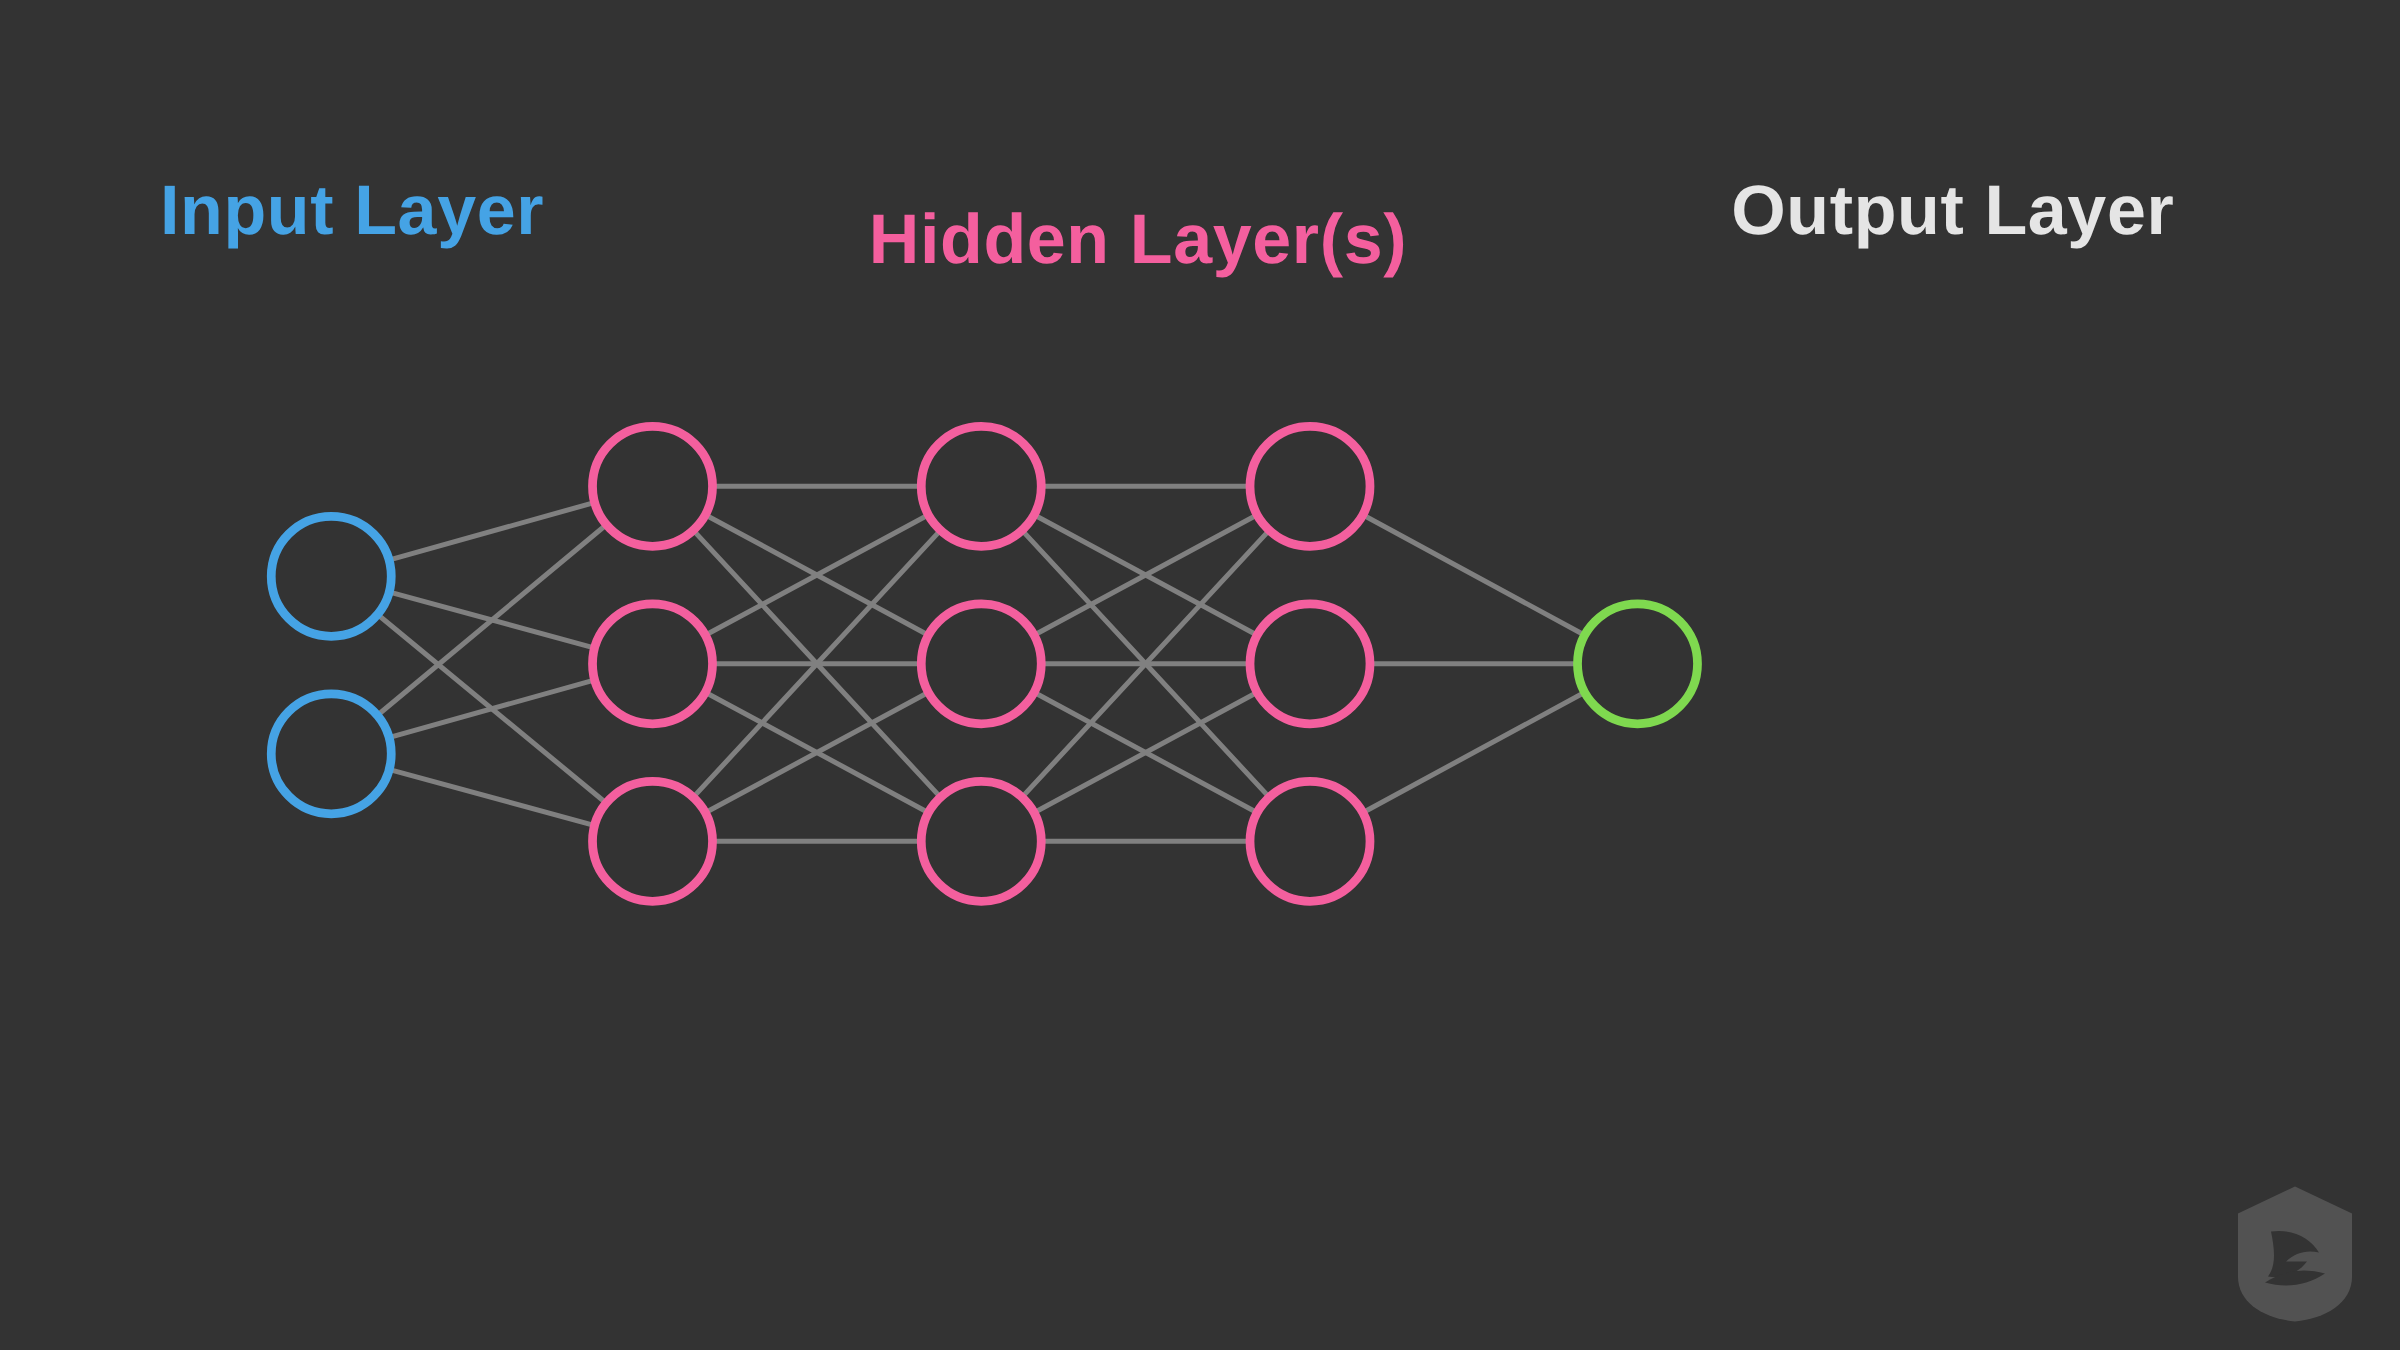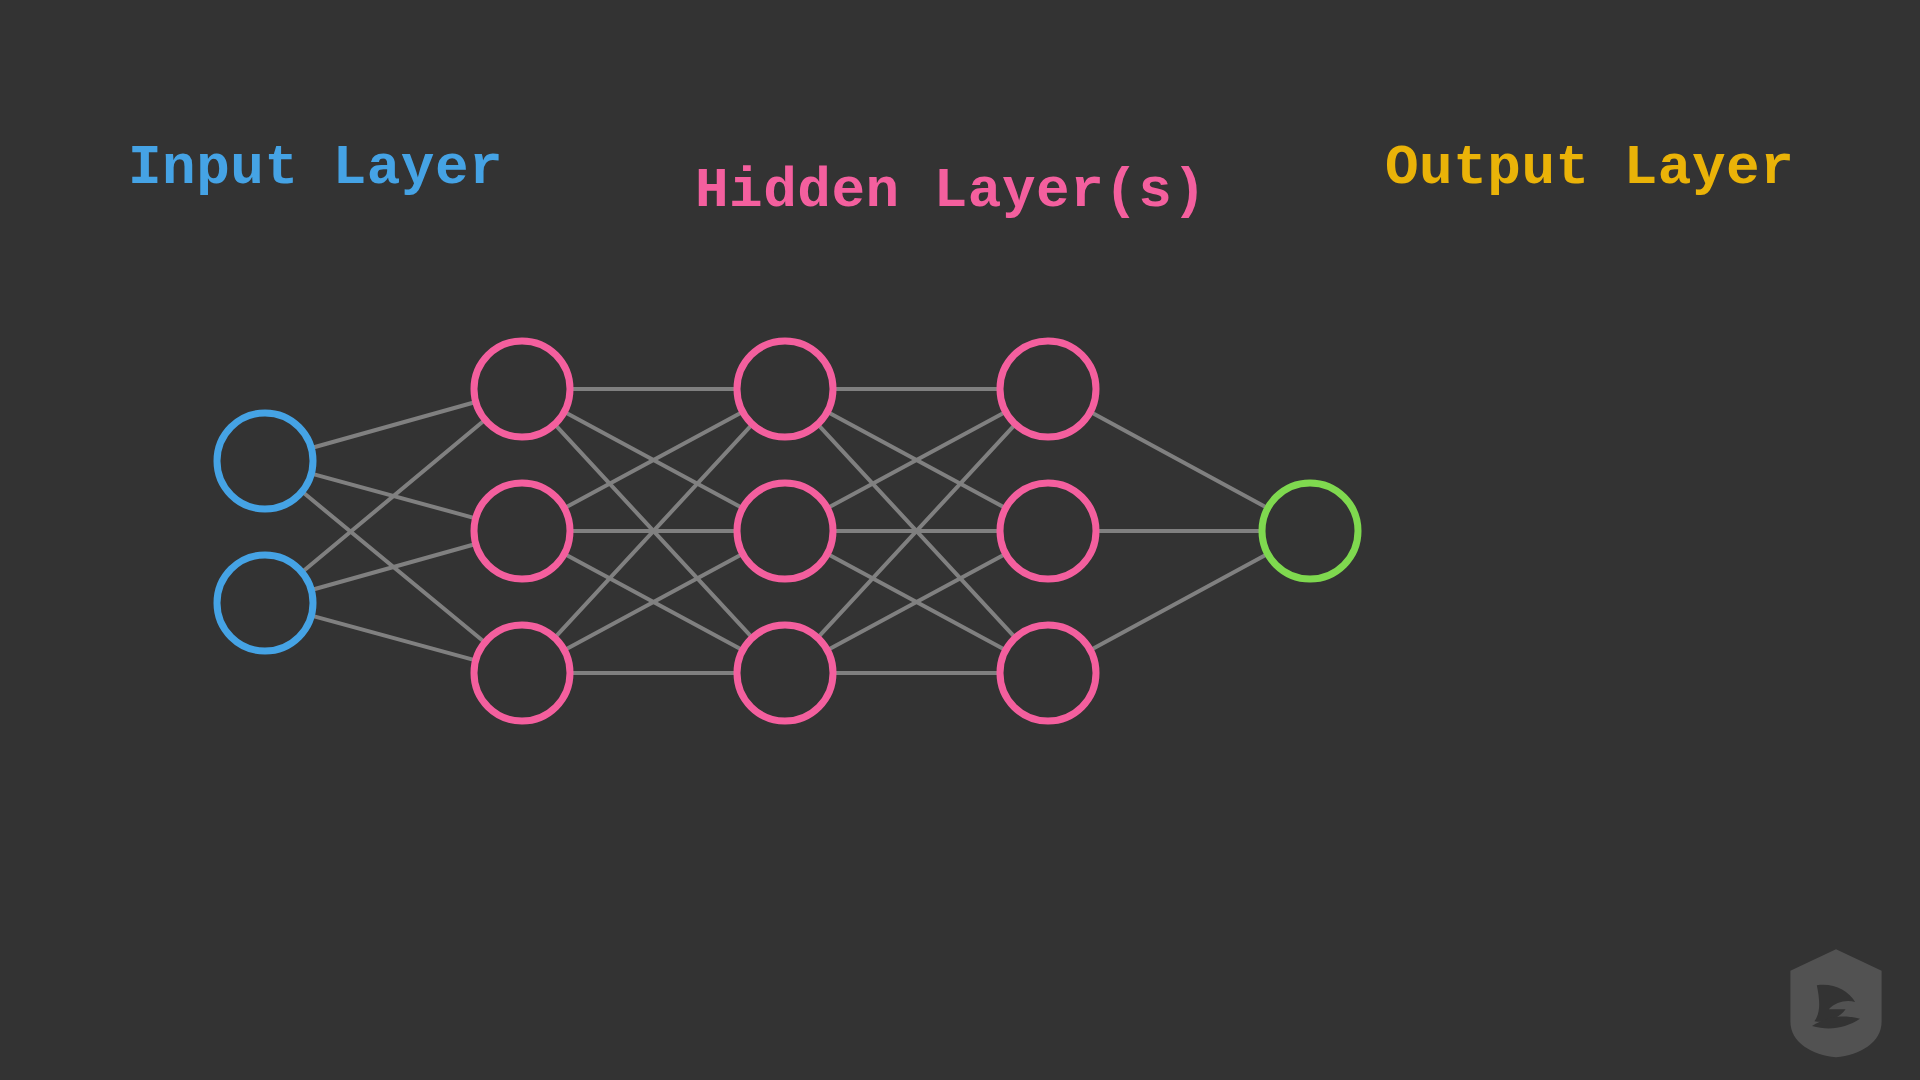--- a/index.html
+++ b/index.html
@@ -6,21 +6,21 @@
     margin: 0;
     padding: 0;
     background: #333333;
   }
   #stage {
     position: relative;
     width: 1920px;
     height: 1080px;
     background: #333333;
     overflow: hidden;
-    font-family: Liberation Mono, monospace;
+    font-family: Liberation Sans, sans-serif;
   }
   .layer-label {
     position: absolute;
     font-weight: bold;
     font-size: 56px;
     letter-spacing: 0.5px;
     white-space: nowrap;
     line-height: 1;
     user-select: none;
   }
@@ -49,21 +49,21 @@
 </style>
 </head>
 <body>
 
 <div id="stage" style="background: rgb(51, 51, 51);">
 
   <div class="layer-label" id="label-input" style="color: rgb(69, 163, 229);">Input Layer</div>
 
   <div class="layer-label" id="label-hidden" style="color: rgb(244, 95, 158);">Hidden Layer(s)</div>
 
-  <div class="layer-label" id="label-output" style="color: #eab308;">Output Layer</div>
+  <div class="layer-label" id="label-output" style="color: #e5e5e5;">Output Layer</div>
 
   <svg id="network-svg" viewBox="0 0 1920 1080">
     <g id="edges-group">
         <line x1="313.14625482168356" y1="447.5115550694116" x2="473.85374517831644" y2="402.4884449305884" stroke="#808080" stroke-width="4" class="edge"></line>
         <line x1="313.24252031043017" y1="474.13998607677087" x2="473.75747968956983" y2="517.8600139232292" stroke="#808080" stroke-width="4" class="edge"></line>
         <line x1="303.57050567459805" y1="492.81691518682794" x2="483.42949432540195" y2="641.1830848131721" stroke="#808080" stroke-width="4" class="edge"></line>
         <line x1="303.4233158423616" y1="571.0054879756211" x2="483.5766841576384" y2="420.9945120243789" stroke="#808080" stroke-width="4" class="edge"></line>
         <line x1="313.14625482168356" y1="589.5115550694117" x2="473.85374517831644" y2="544.4884449305883" stroke="#808080" stroke-width="4" class="edge"></line>
         <line x1="313.24252031043017" y1="616.1399860767708" x2="473.75747968956983" y2="659.8600139232292" stroke="#808080" stroke-width="4" class="edge"></line>
         <line x1="572" y1="389" x2="735" y2="389" stroke="#808080" stroke-width="4" class="edge"></line>

